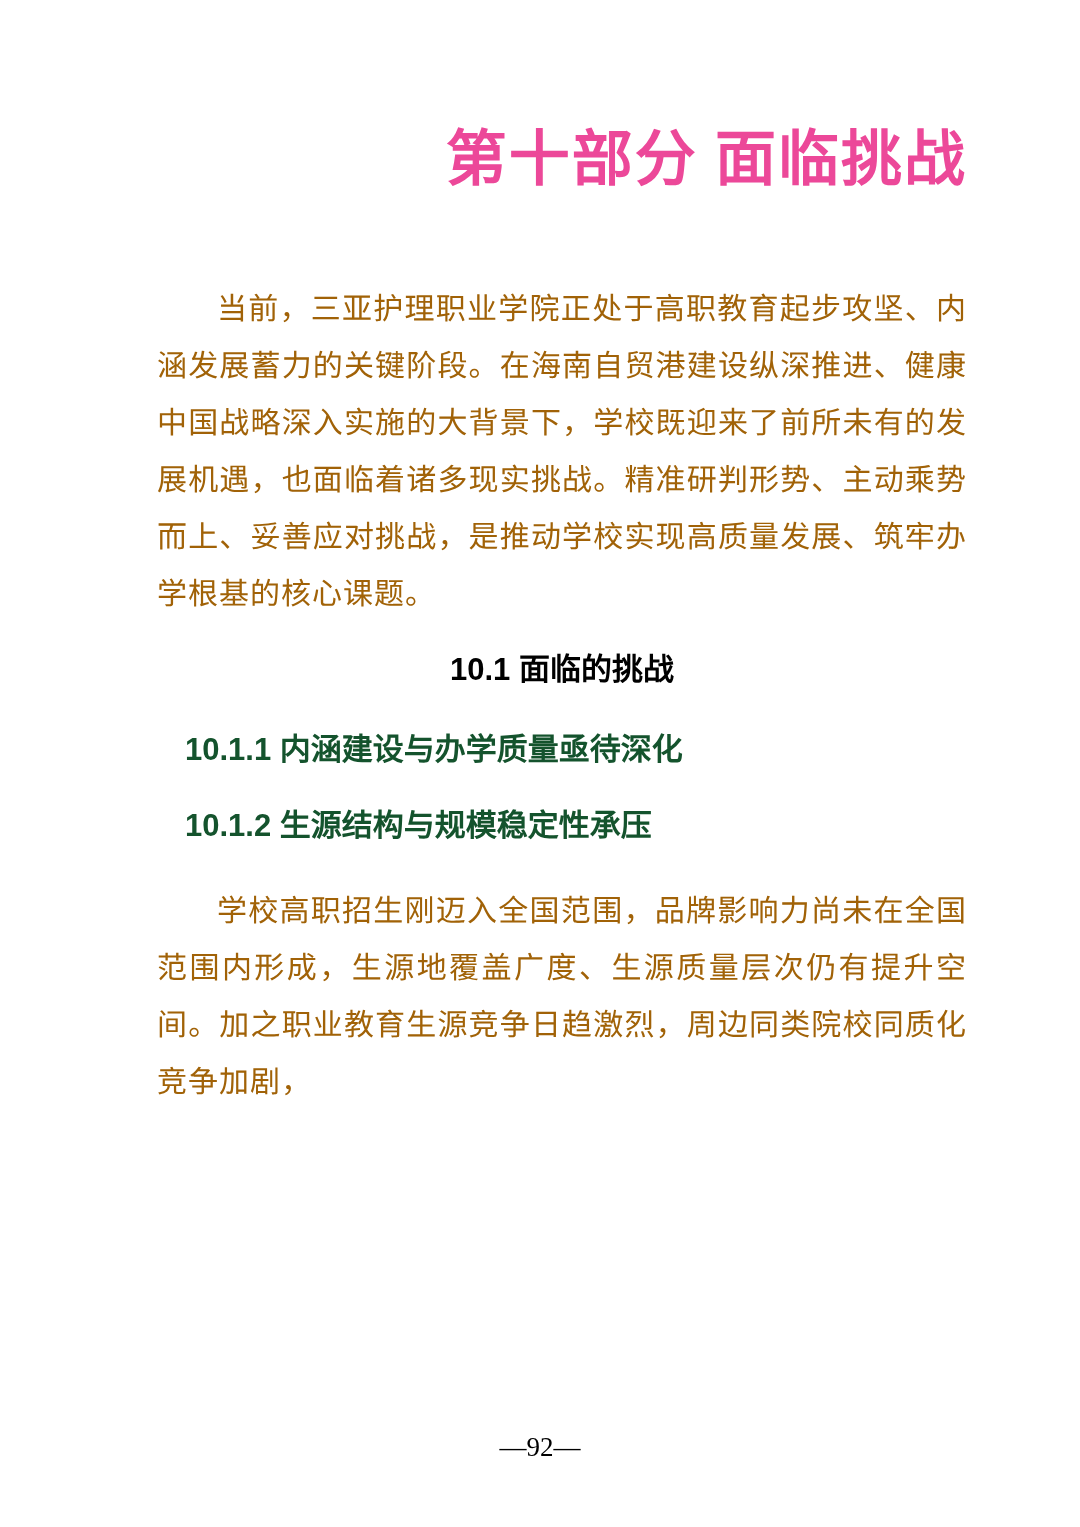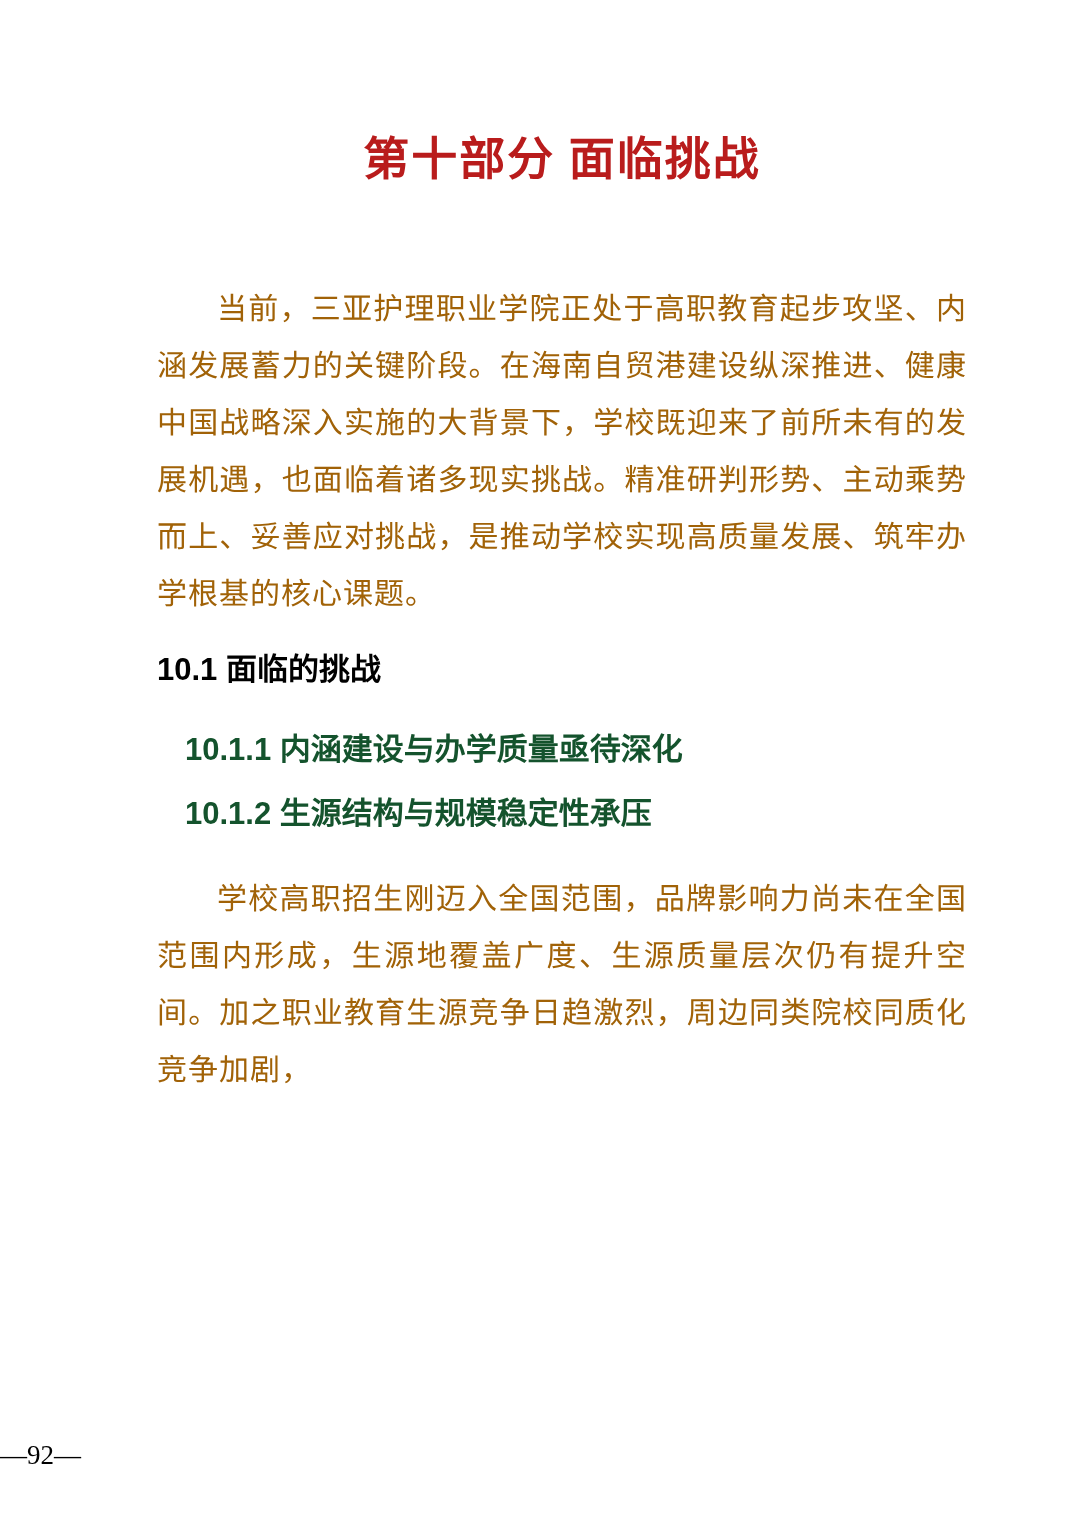--- a/index.html
+++ b/index.html
@@ -13,27 +13,27 @@
     height: 1527px;
     margin: 0 auto;
     background: #ffffff;
     box-sizing: border-box;
     padding: 0 113px 0 157px;
     overflow: hidden;
     color: #000000;
   }
   .doc-title {
     margin: 128px 0 0 0;
-    text-align: center;
+    text-align: right;
     font-family: "Liberation Serif", "DejaVu Serif", serif;
     font-weight: 700;
-    font-size: 46px;
+    font-size: 61px;
     line-height: 64px;
     letter-spacing: 2px;
-    color: #b91c1c;
+    color: #ec4899;
   }
   .body-para {
     font-family: "Liberation Serif", "DejaVu Serif", serif;
     font-weight: 400;
     font-size: 30px;
     line-height: 57px;
     text-align: justify;
     text-justify: inter-character;
     text-indent: 2em;
     letter-spacing: 1px;
@@ -43,35 +43,37 @@
   .para-intro    { margin-top: 88px; }
   .para-body-1   { margin-top: 36px; }
   .para-body-2   { margin-top: 36px; }
   .sec-heading {
     font-family: "Liberation Sans", "DejaVu Sans", sans-serif;
     font-weight: 700;
     font-size: 31px;
     line-height: 40px;
     margin: 28px 0 0 0;
     color: #000000;
+    text-align: center;
   }
   .subsec-heading {
     font-family: "Liberation Sans", "DejaVu Sans", sans-serif;
     font-weight: 700;
     font-size: 31px;
     line-height: 40px;
     margin: 40px 0 0 28px;
     color: #14532d;
   }
-  .subsec-heading-2 { margin-top: 24px; }
+  .subsec-heading-2 { margin-top: 36px; }
   .page-footer {
     position: absolute;
     left: 0;
-    bottom: 56px;
+    bottom: 64px;
     width: 100%;
+    text-align: center;
     font-family: "Liberation Serif", "DejaVu Serif", serif;
     font-size: 27px;
     color: #000000;
   }
 </style>
 </head>
 <body>
 
 <div class="page">
 

